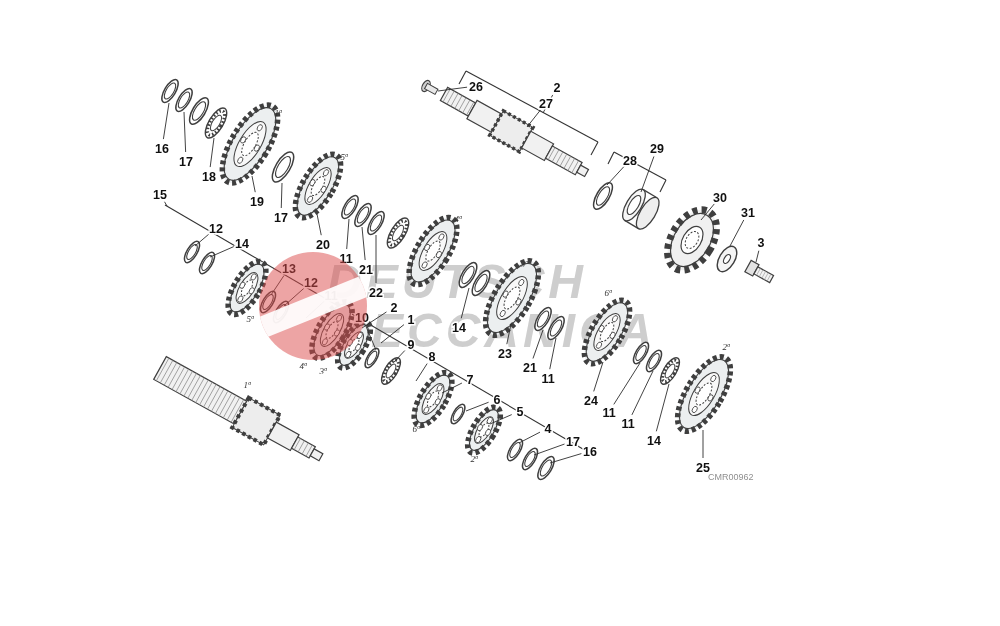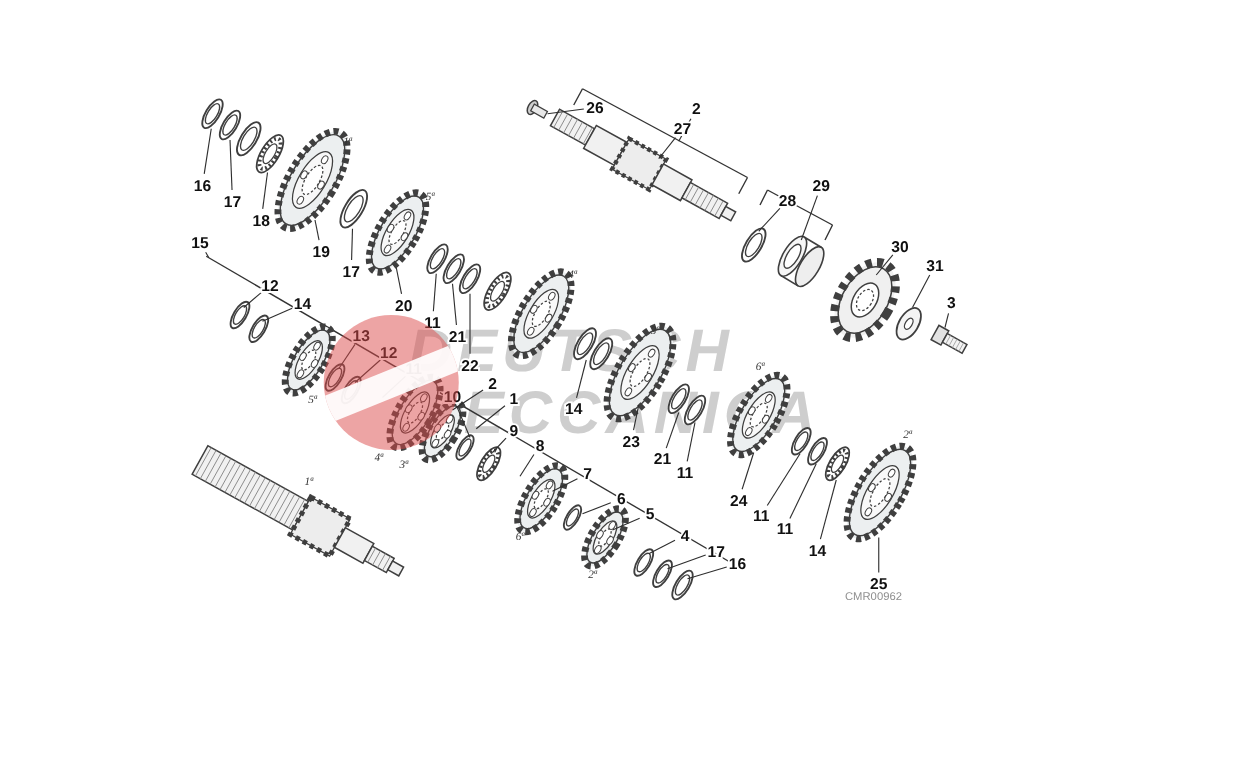--- a/index.html
+++ b/index.html
@@ -9,21 +9,21 @@
   .watermark-text{position:absolute;left:327px;top:258px;z-index:1;color:#c9c9c9;
                   font-weight:bold;font-style:italic;font-size:48px;letter-spacing:4px;
                   line-height:1.02;opacity:.9;white-space:nowrap;}
   .watermark-text span{display:block;}
   svg#diagram{position:absolute;left:0;top:0;z-index:2;}
   
   .stamp{position:absolute;left:259px;top:252px;width:108px;height:108px;border-radius:50%;
          background:rgba(219,74,74,.5);z-index:3;pointer-events:none;overflow:hidden;}
   .stamp .stripe{position:absolute;left:-10%;top:41%;width:120%;height:20%;
                  background:rgba(255,255,255,.92);transform:rotate(-22deg);}
-  .doccode{position:absolute;left:676px;top:472px;font-size:9px;color:#8f8f8f;z-index:4;}
+  .doccode{position:absolute;left:708px;top:472px;font-size:9px;color:#8f8f8f;z-index:4;}
   text.callout{font:bold 12.5px "Liberation Sans",sans-serif;fill:#101010;}
   text.gmark{font:italic 9px "Liberation Serif",serif;fill:#333;}
 </style>
 </head>
 <body>
 
 <div class="canvas">
 
   <div class="watermark-text">
     <span>DEUTSCH</span>

